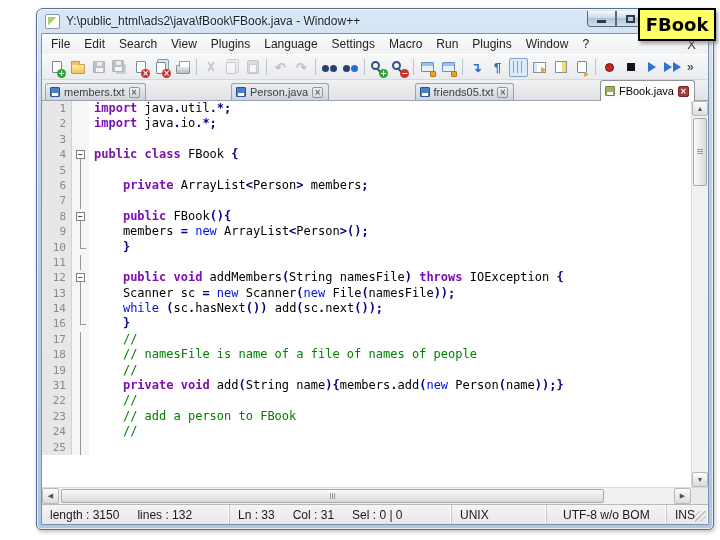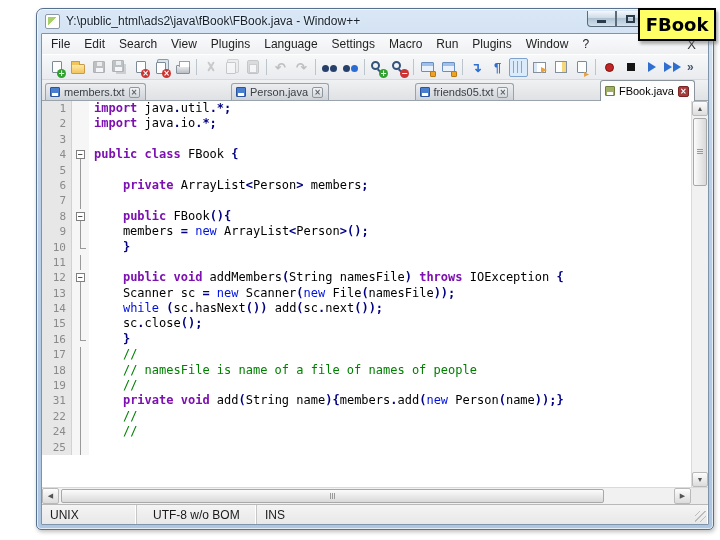--- a/index.html
+++ b/index.html
@@ -382,25 +382,20 @@
               <div class="num">13</div>
               <div class="fold line"></div>
               <div class="code"><span>    Scanner sc </span><span class="op">=</span><span> </span><span class="k2">new</span><span> Scanner</span><span class="op">(</span><span class="k2">new</span><span> File</span><span class="op">(</span><span>namesFile</span><span class="op">));</span></div>
             </div>
             <div class="row">
               <div class="num">14</div>
               <div class="fold line"></div>
               <div class="code"><span>    </span><span class="k2">while</span><span> </span><span class="op">(</span><span>sc</span><span class="op">.</span><span>hasNext</span><span class="op">())</span><span> add</span><span class="op">(</span><span>sc</span><span class="op">.</span><span>next</span><span class="op">());</span></div>
             </div>
             <div class="row">
-              <div class="num">15</div>
-              <div class="fold line"></div>
-              <div class="code"><span>    sc</span><span class="op">.</span><span>close</span><span class="op">();</span></div>
-            </div>
-            <div class="row">
               <div class="num">16</div>
               <div class="fold end"></div>
               <div class="code"><span>    </span><span class="op">}</span></div>
             </div>
             <div class="row">
               <div class="num">17</div>
               <div class="fold line"></div>
               <div class="code"><span>    </span><span class="cm">//</span></div>
             </div>
             <div class="row">
@@ -415,20 +410,25 @@
             </div>
             <div class="row">
               <div class="num">31</div>
               <div class="fold line"></div>
               <div class="code"><span>    </span><span class="k1">private void</span><span> add</span><span class="op">(</span><span>String name</span><span class="op">){</span><span>members</span><span class="op">.</span><span>add</span><span class="op">(</span><span class="k2">new</span><span> Person</span><span class="op">(</span><span>name</span><span class="op">));}</span></div>
             </div>
             <div class="row">
               <div class="num">22</div>
               <div class="fold line"></div>
               <div class="code"><span>    </span><span class="cm">//</span></div>
+            </div>
+            <div class="row">
+              <div class="num">23</div>
+              <div class="fold line"></div>
+              <div class="code"><span>    </span><span class="cm">// add a person to FBook</span></div>
             </div>
             <div class="row">
               <div class="num">24</div>
               <div class="fold line"></div>
               <div class="code"><span>    </span><span class="cm">//</span></div>
             </div>
             <div class="row">
               <div class="num">25</div>
               <div class="fold line"></div>
               <div class="code"></div>
@@ -444,20 +444,32 @@
       <div class="hscroll">
         <div class="harrow">◀</div>
         <div class="htrack">
           <div class="hthumb"></div>
         </div>
         <div class="harrow">▶</div>
         <div class="hcorner"></div>
       </div>
 
       <div class="statusbar">
+        <div class="scell c1">
+          <span>length : 3150</span>
+            <span class="gap"></span>
+          <span>lines : 132</span>
+        </div>
+        <div class="scell c2">
+          <span>Ln : 33</span>
+            <span class="gap"></span>
+          <span>Col : 31</span>
+            <span class="gap"></span>
+          <span>Sel : 0 | 0</span>
+        </div>
         <div class="scell c3">
             <span>UNIX</span>
           </div>
         <div class="scell c4">
             <span>UTF-8 w/o BOM</span>
           </div>
         <div class="scell c5">
           <span>INS</span>
           <span class="grip"></span>
         </div>

